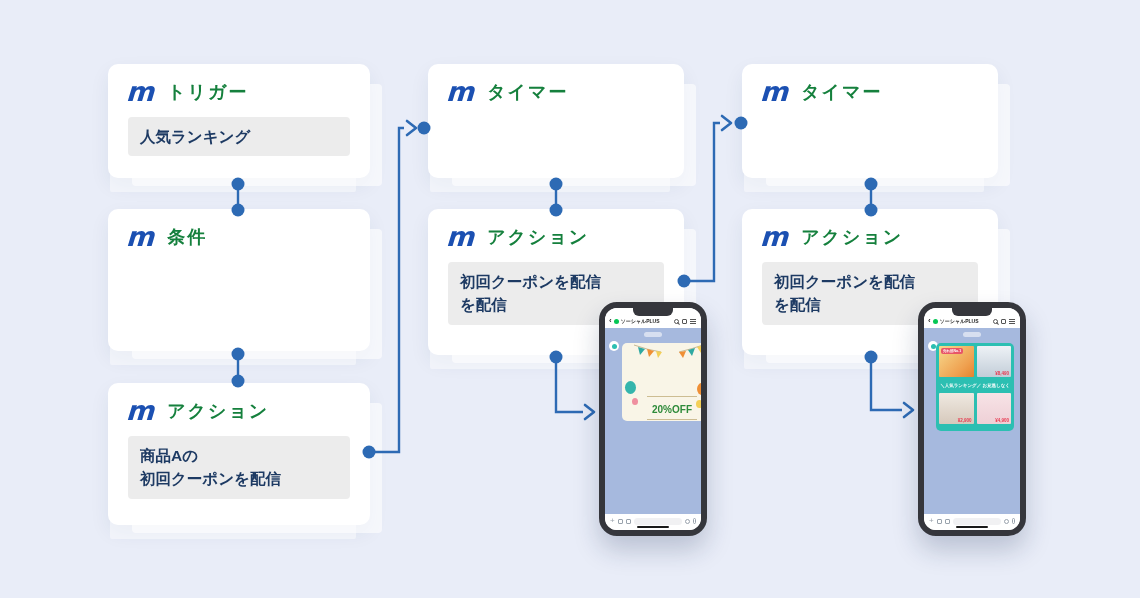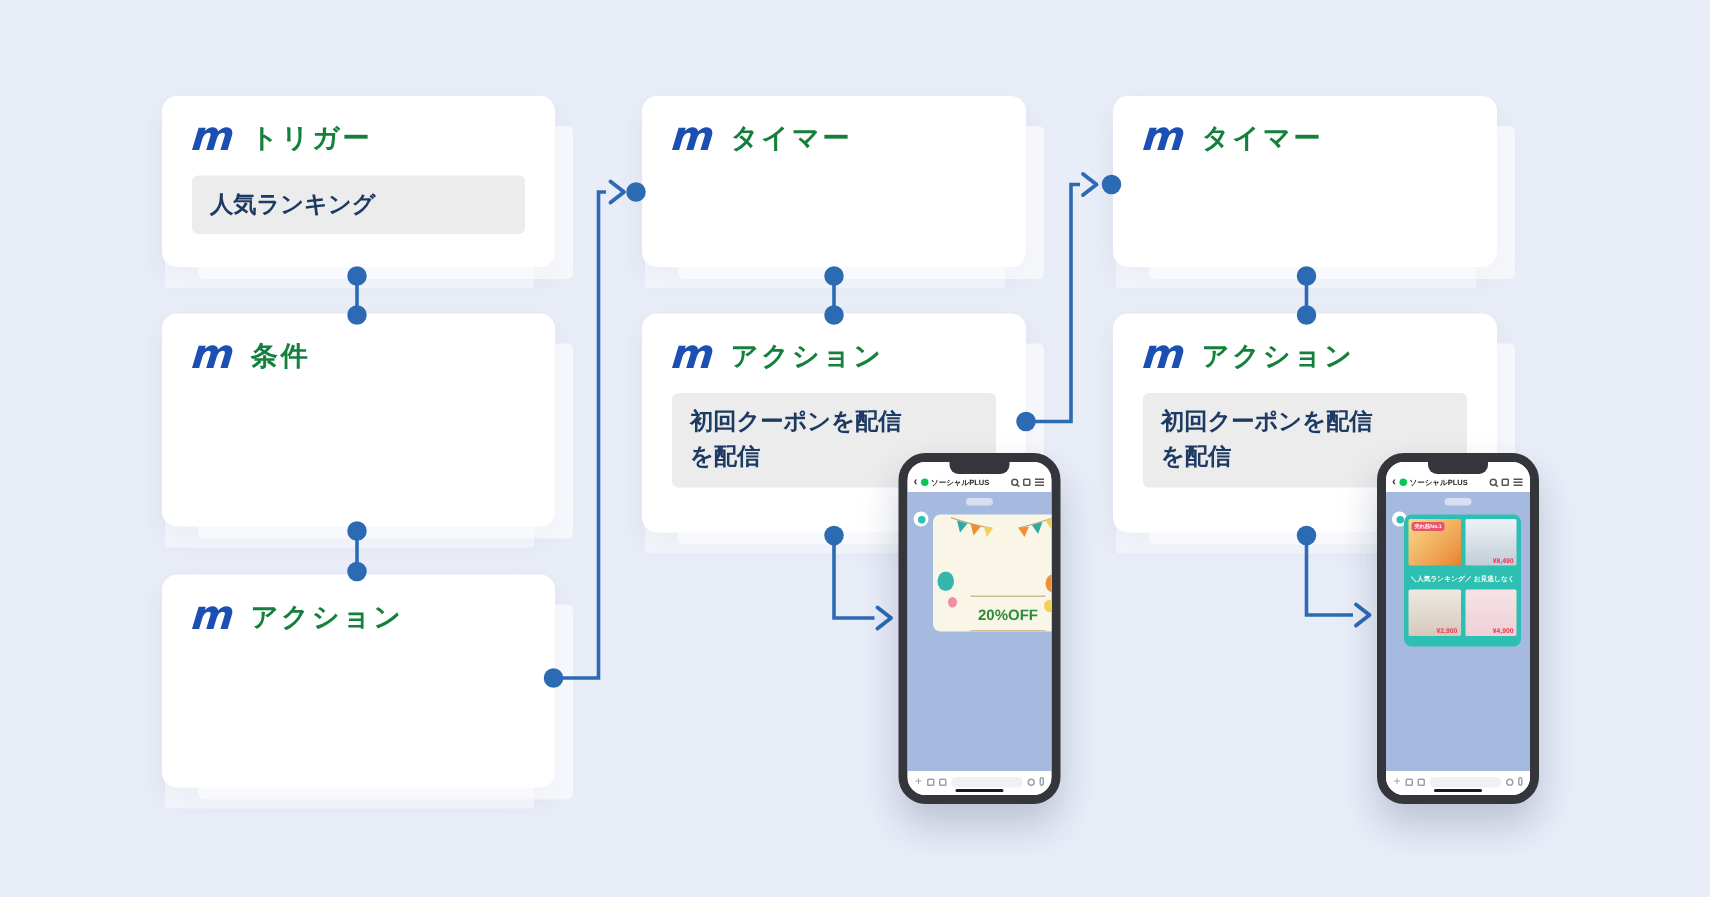--- a/index.html
+++ b/index.html
@@ -125,20 +125,22 @@
       <span class="logo-m">m</span>
       <span class="card-type">条件</span>
     </div>
   </div>
 
   <div class="card" id="card-action1">
     <div class="card-title">
       <span class="logo-m">m</span>
       <span class="card-type">アクション</span>
     </div>
+    <div class="field">商品Aの
+初回クーポンを配信</div>
   </div>
 
   <div class="card" id="card-timer3">
     <div class="card-title">
       <span class="logo-m">m</span>
       <span class="card-type">タイマー</span>
     </div>
   </div>
 
   <div class="card" id="card-action2">

